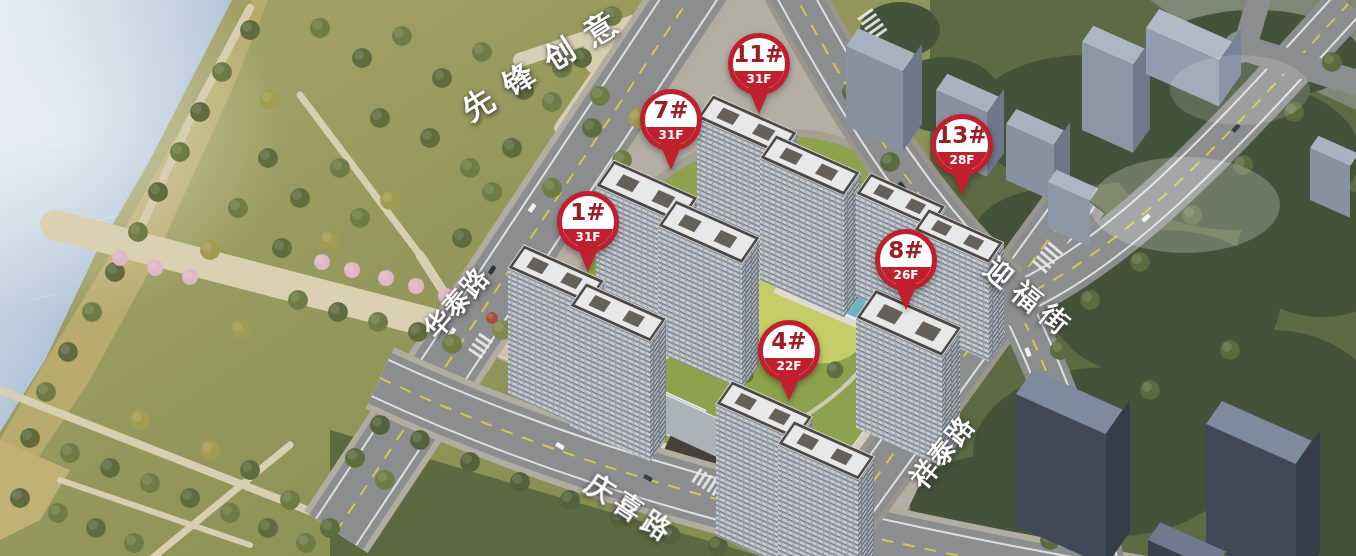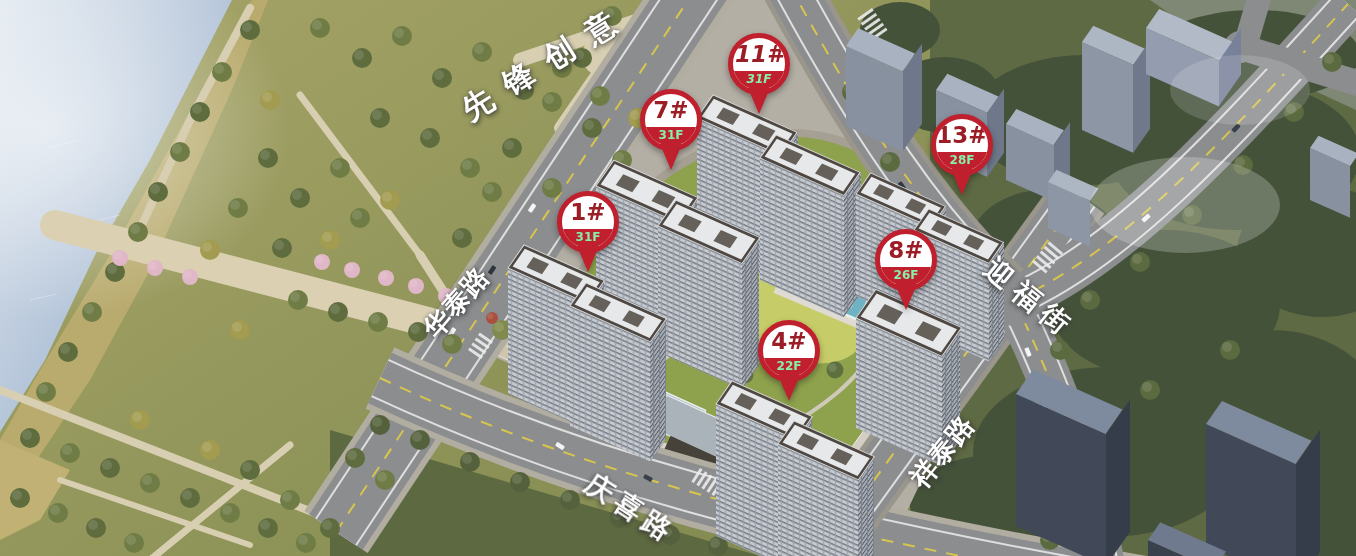--- a/index.html
+++ b/index.html
@@ -24,21 +24,21 @@
 
   
   :root{--marker-red:#c0202d;--marker-num:#9c1d26;}
   .marker{position:absolute;z-index:5;transform:translate(-50%,-100%);
     display:flex;flex-direction:column;align-items:center;cursor:pointer;
     filter:drop-shadow(0 3px 3px rgba(0,0,0,.35));}
   .marker .bubble{width:52px;height:52px;border:5px solid var(--marker-red);
     border-radius:50%;background:#fff;overflow:hidden;display:flex;flex-direction:column;}
   .marker .num{flex:1;display:flex;align-items:center;justify-content:center;
     font-weight:700;font-size:23px;line-height:1;color:var(--marker-num);}
-  .marker .floor{height:19px;background:var(--marker-red);color:#86efac;font-size:12px;
+  .marker .floor{height:19px;background:var(--marker-red);color:#ffffff;font-size:12px;
     font-weight:700;display:flex;align-items:flex-start;justify-content:center;line-height:17px;}
   .marker .tail{width:0;height:0;margin-top:-7px;
     border-left:11px solid transparent;border-right:11px solid transparent;
     border-top:26px solid var(--marker-red);}
 </style>
 </head>
 <body>
 
 <div class="stage">
 
@@ -680,21 +680,21 @@
     </div>
     <div class="tail"></div>
   </div>
       <div class="marker" style="left: 906px; top: 310px;">
     <div class="bubble">
       <div class="num">8#</div>
       <div class="floor">26F</div>
     </div>
     <div class="tail"></div>
   </div>
-      <div class="marker" style="left: 759px; top: 114px; font-style: italic;">
+      <div class="marker" style="left: 759px; top: 114px;">
     <div class="bubble">
       <div class="num">11#</div>
       <div class="floor">31F</div>
     </div>
     <div class="tail"></div>
   </div>
       <div class="marker" style="left: 929px; top: 195px; margin-left: 33px;">
     <div class="bubble">
       <div class="num">13#</div>
       <div class="floor">28F</div>

